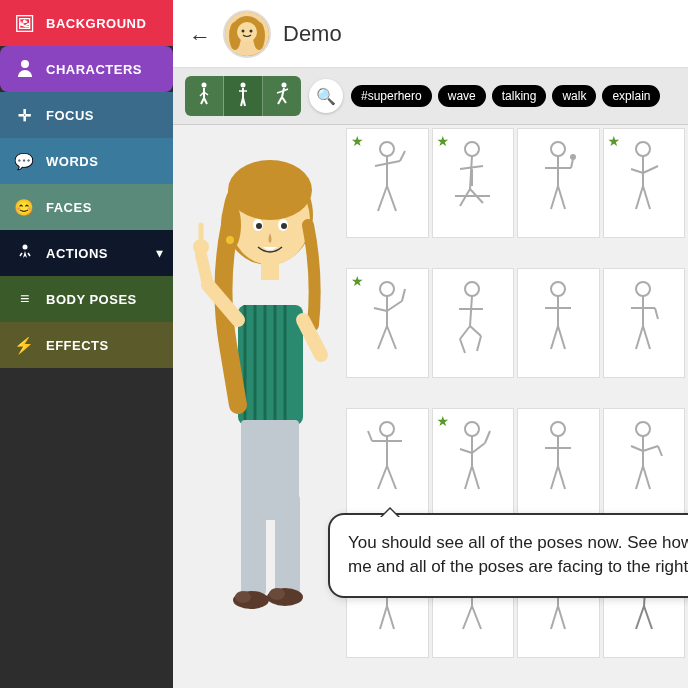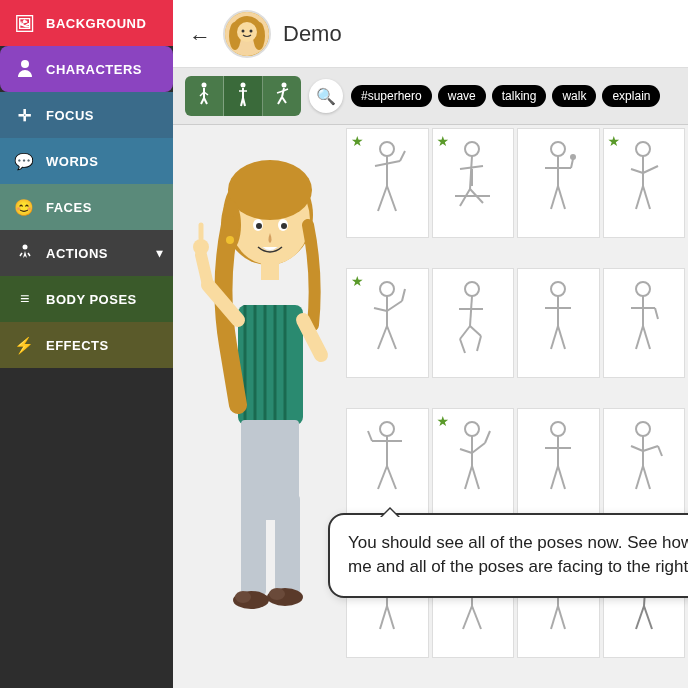--- a/index.html
+++ b/index.html
@@ -41,21 +41,21 @@
       justify-content: center;
       font-size: 16px;
       flex-shrink: 0;
     }
     .sidebar-item.background { background: #e8304a; }
     .sidebar-item.characters { background: #8b44c0; border-radius: 8px; }
     .sidebar-item.objects { background: #4a6eb5; }
     .sidebar-item.focus { background: #3a6b8a; }
     .sidebar-item.words { background: #3a7a9c; }
     .sidebar-item.faces { background: #5a8a7a; }
-    .sidebar-item.actions { background: #404040; }
+    .sidebar-item.actions { background: #0f172a; }
     .sidebar-item.body-poses { background: #3a5a2a; }
     .sidebar-item.effects { background: #5a5a2a; }
     .sidebar-item .chevron {
       position: absolute;
       right: 10px;
       font-size: 12px;
     }
 
     
     .main {

